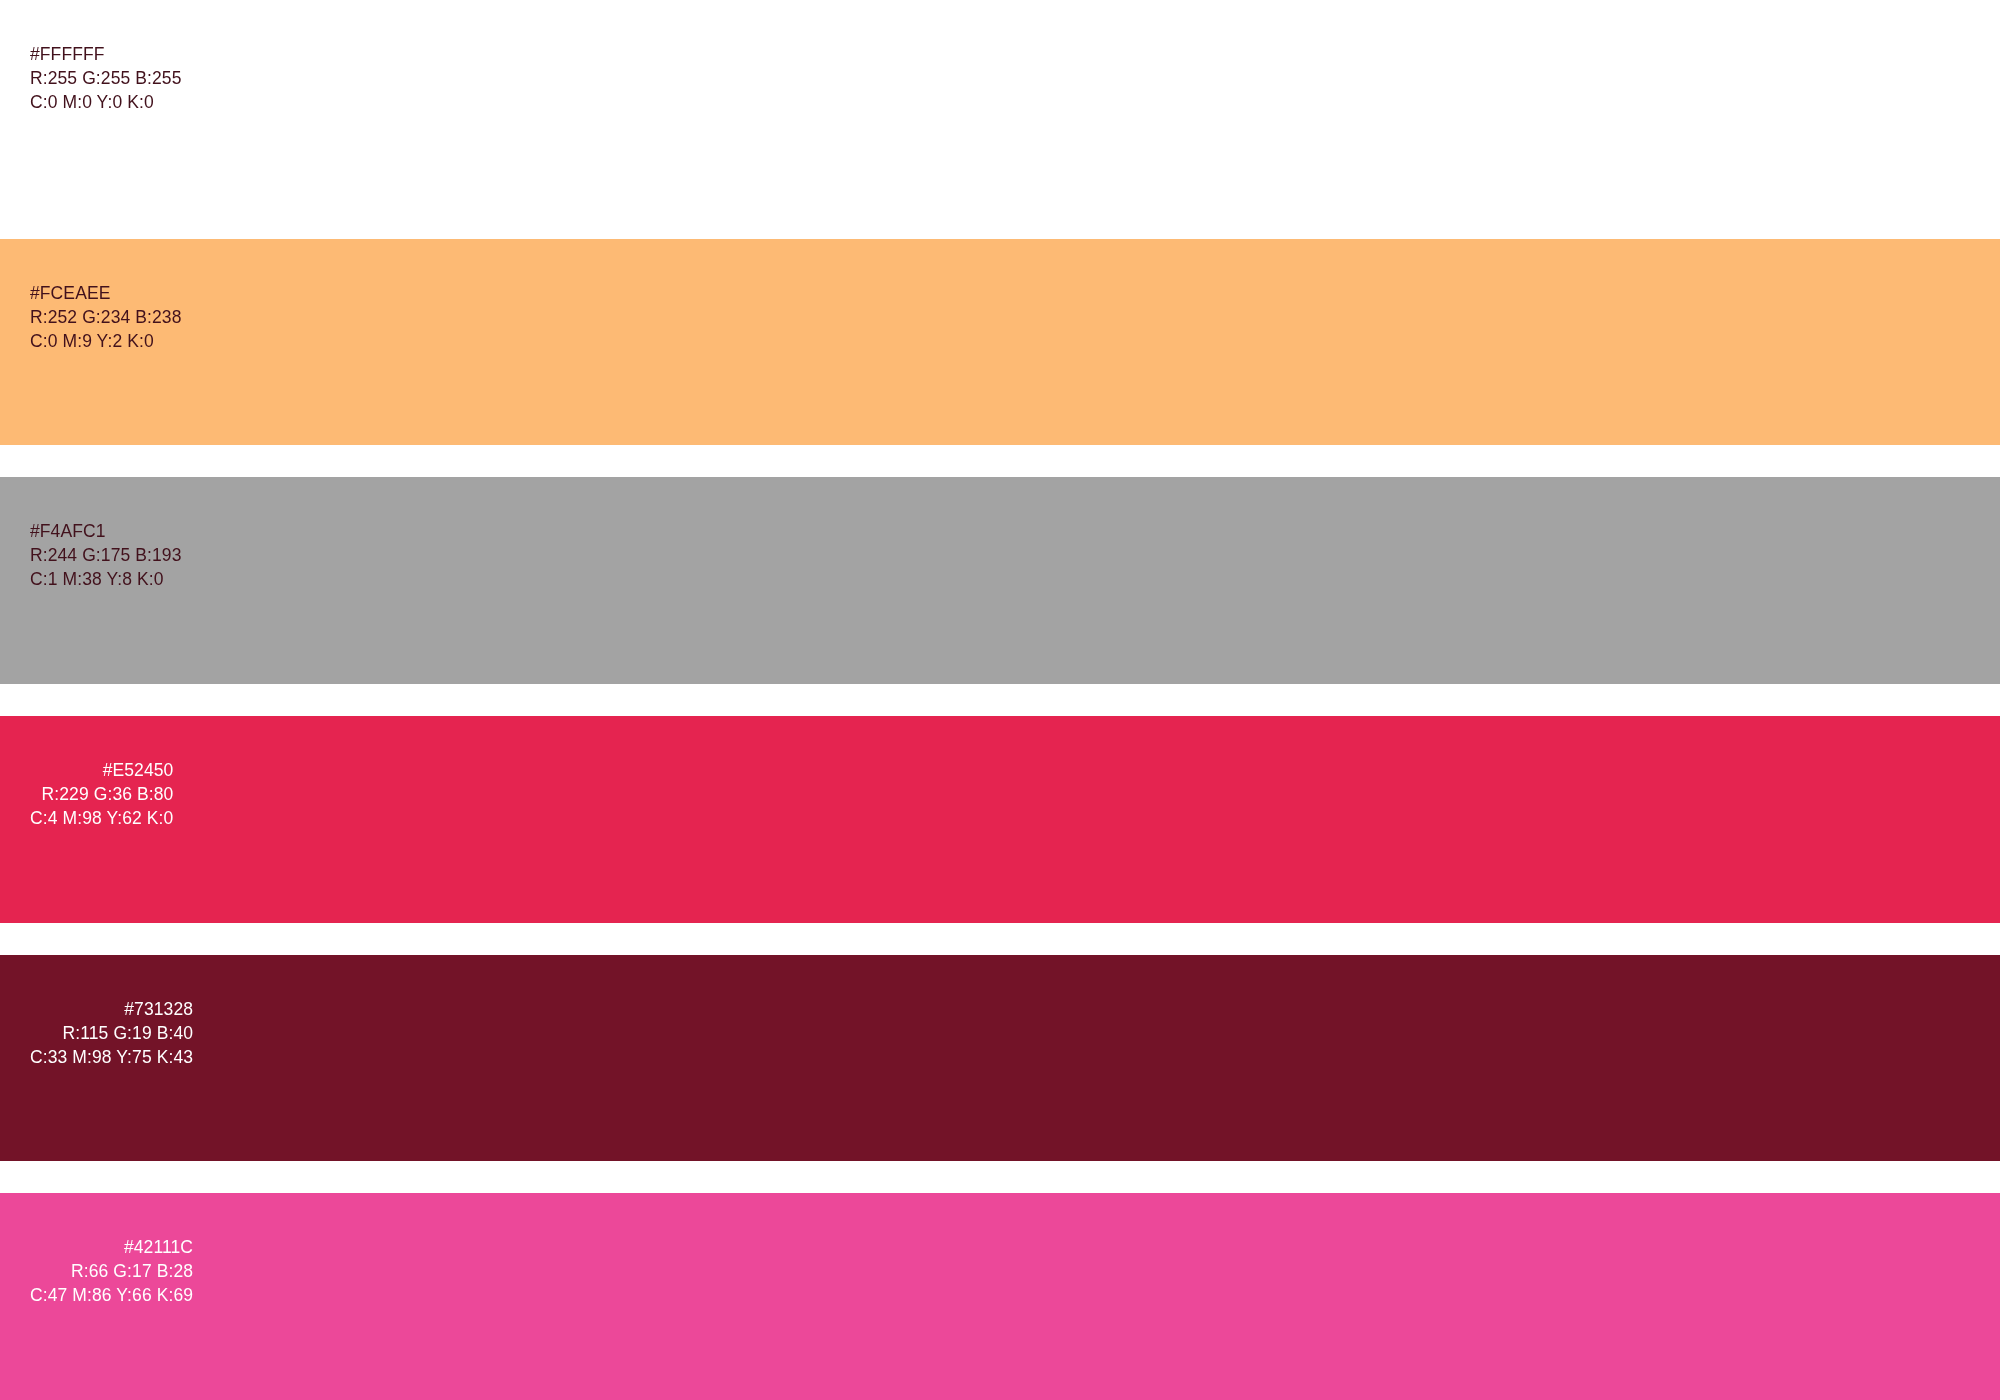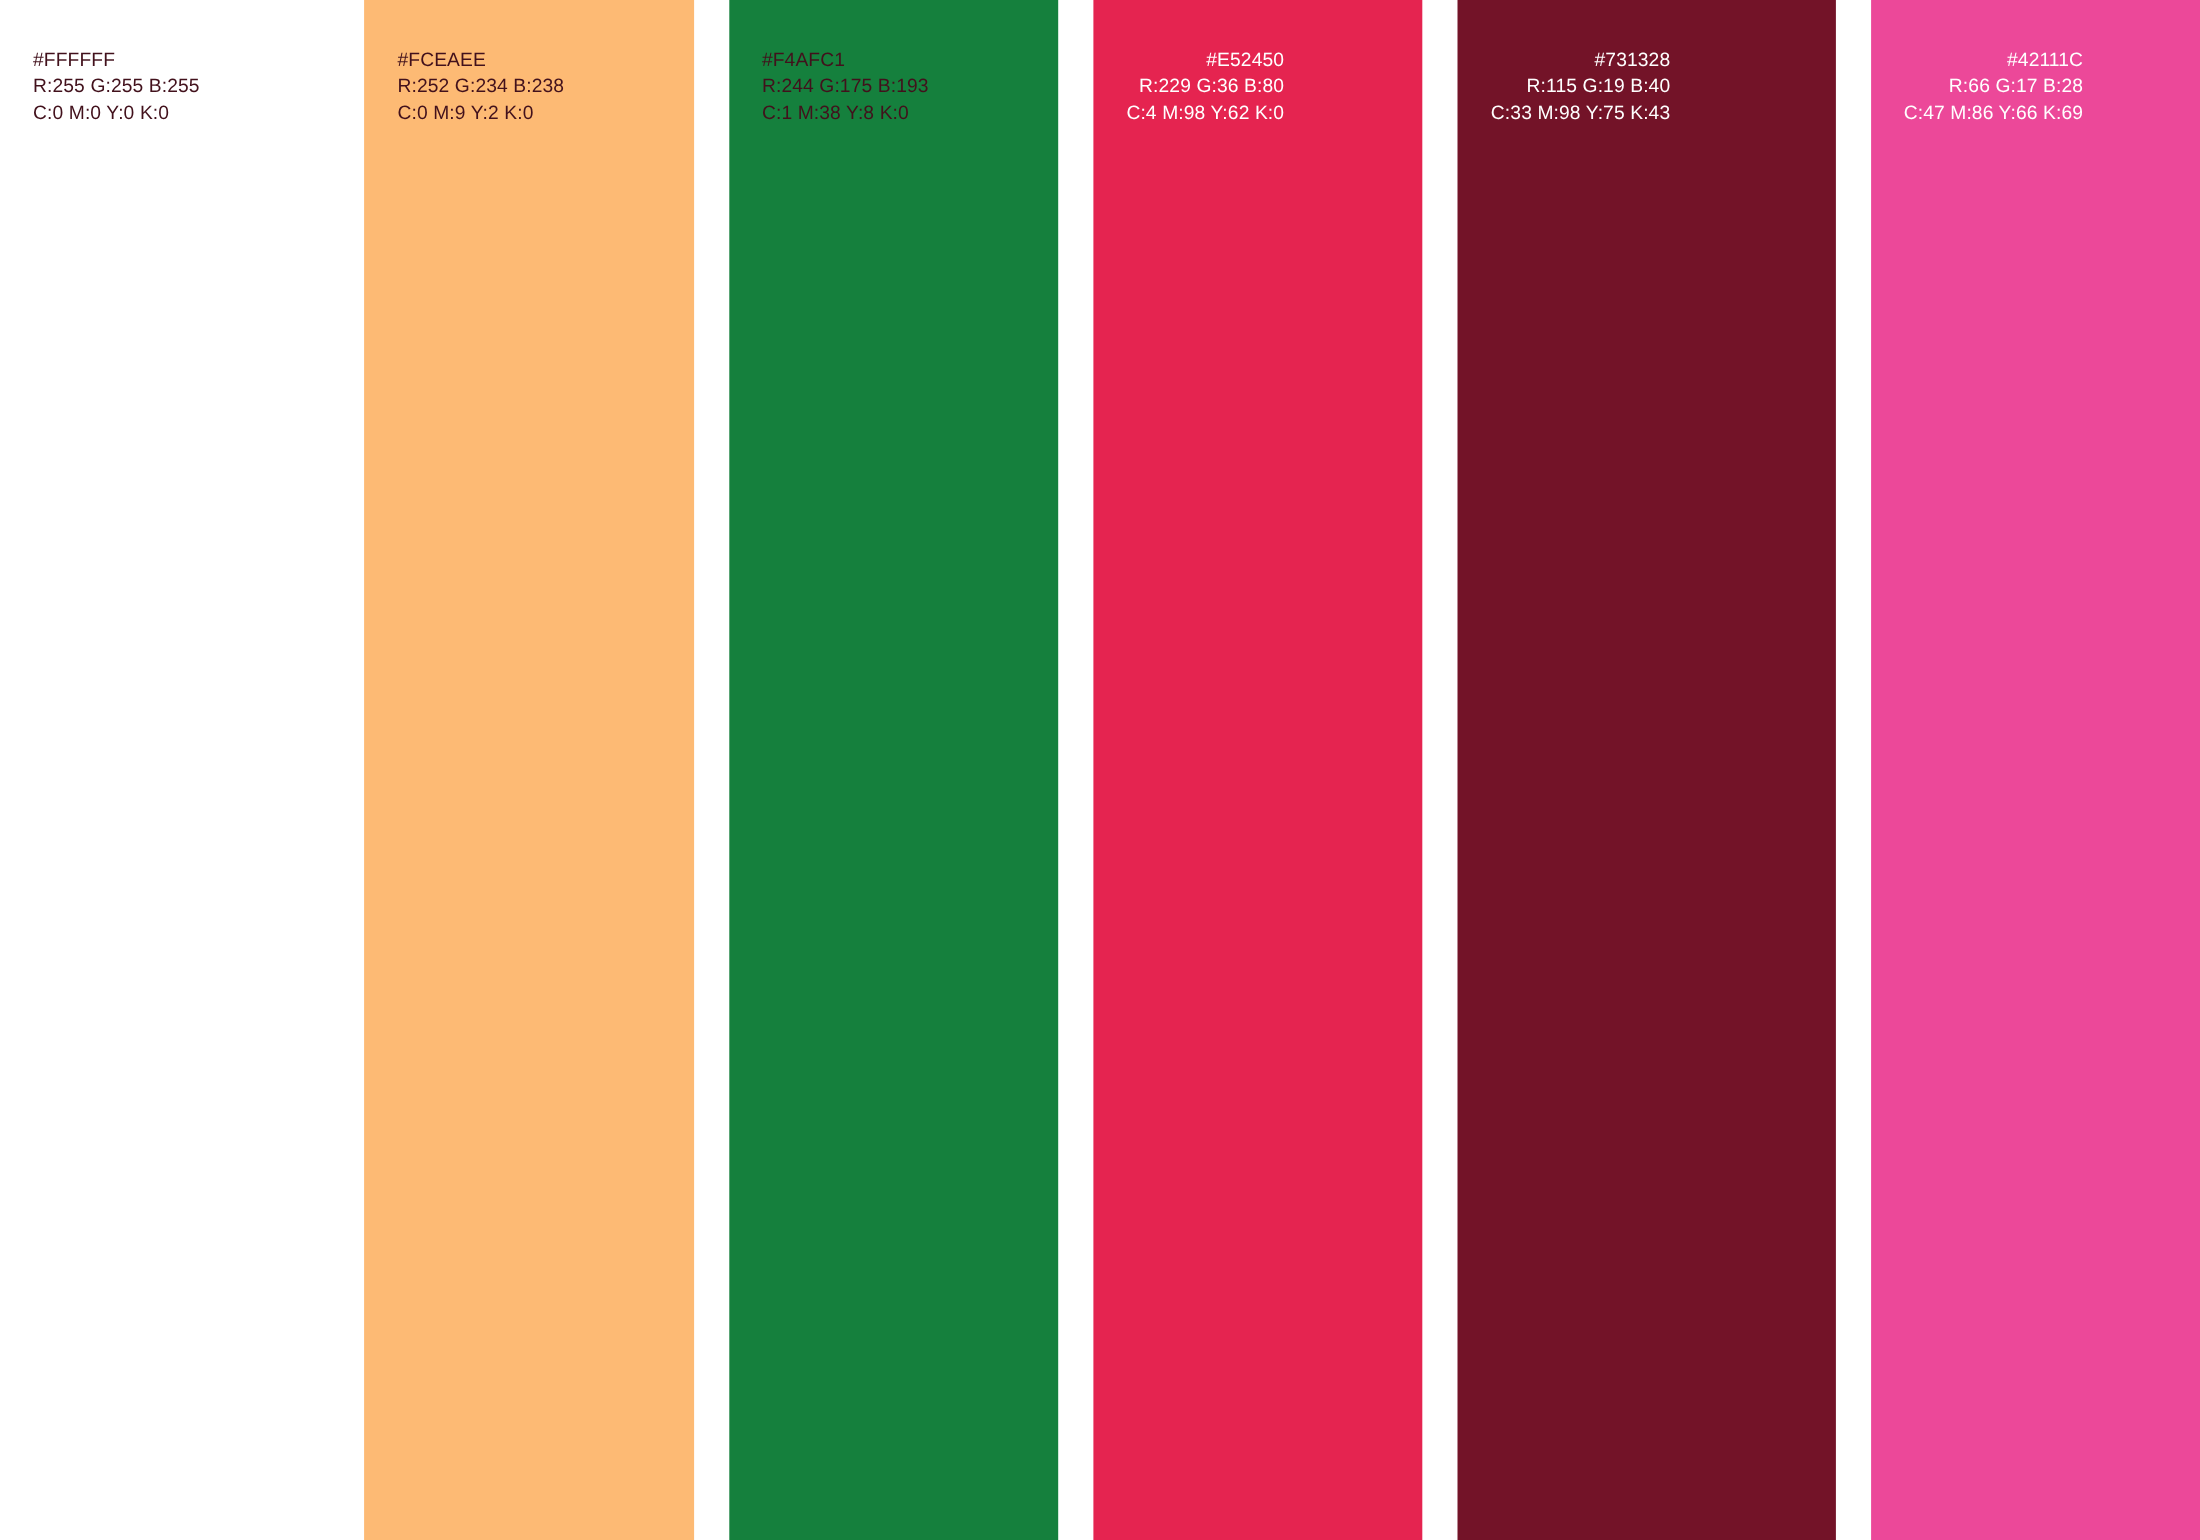--- a/index.html
+++ b/index.html
@@ -7,21 +7,21 @@
     margin: 0;
     padding: 0;
     width: 2000px;
     height: 1400px;
     background: #FFFFFF;
     overflow: hidden;
   }
 
   #palette {
     display: flex;
-    flex-direction: row;
+    flex-direction: column;
     width: 2000px;
     height: 1400px;
     background: #FFFFFF;
     gap: 32px;
   }
 
   .swatch {
     flex: 1 1 0;
     height: 100%;
     position: relative;
@@ -59,21 +59,21 @@
         <span class="line">C:0 M:0 Y:0 K:0</span>
       </div>
     </div>
     <div class="swatch dark-text" style="background: #fdba74;">
       <div class="swatch-label">
         <span class="line">#FCEAEE</span>
         <span class="line">R:252 G:234 B:238</span>
         <span class="line">C:0 M:9 Y:2 K:0</span>
       </div>
     </div>
-    <div class="swatch dark-text" style="background: #15803d; text-decoration: underline;">
+    <div class="swatch dark-text" style="background: #a3a3a3; text-decoration: underline;">
       <div class="swatch-label">
         <span class="line">#F4AFC1</span>
         <span class="line">R:244 G:175 B:193</span>
         <span class="line">C:1 M:38 Y:8 K:0</span>
       </div>
     </div>
     <div class="swatch light-text" style="background: rgb(229, 36, 80);">
       <div class="swatch-label">
         <span class="line">#E52450</span>
         <span class="line">R:229 G:36 B:80</span>

